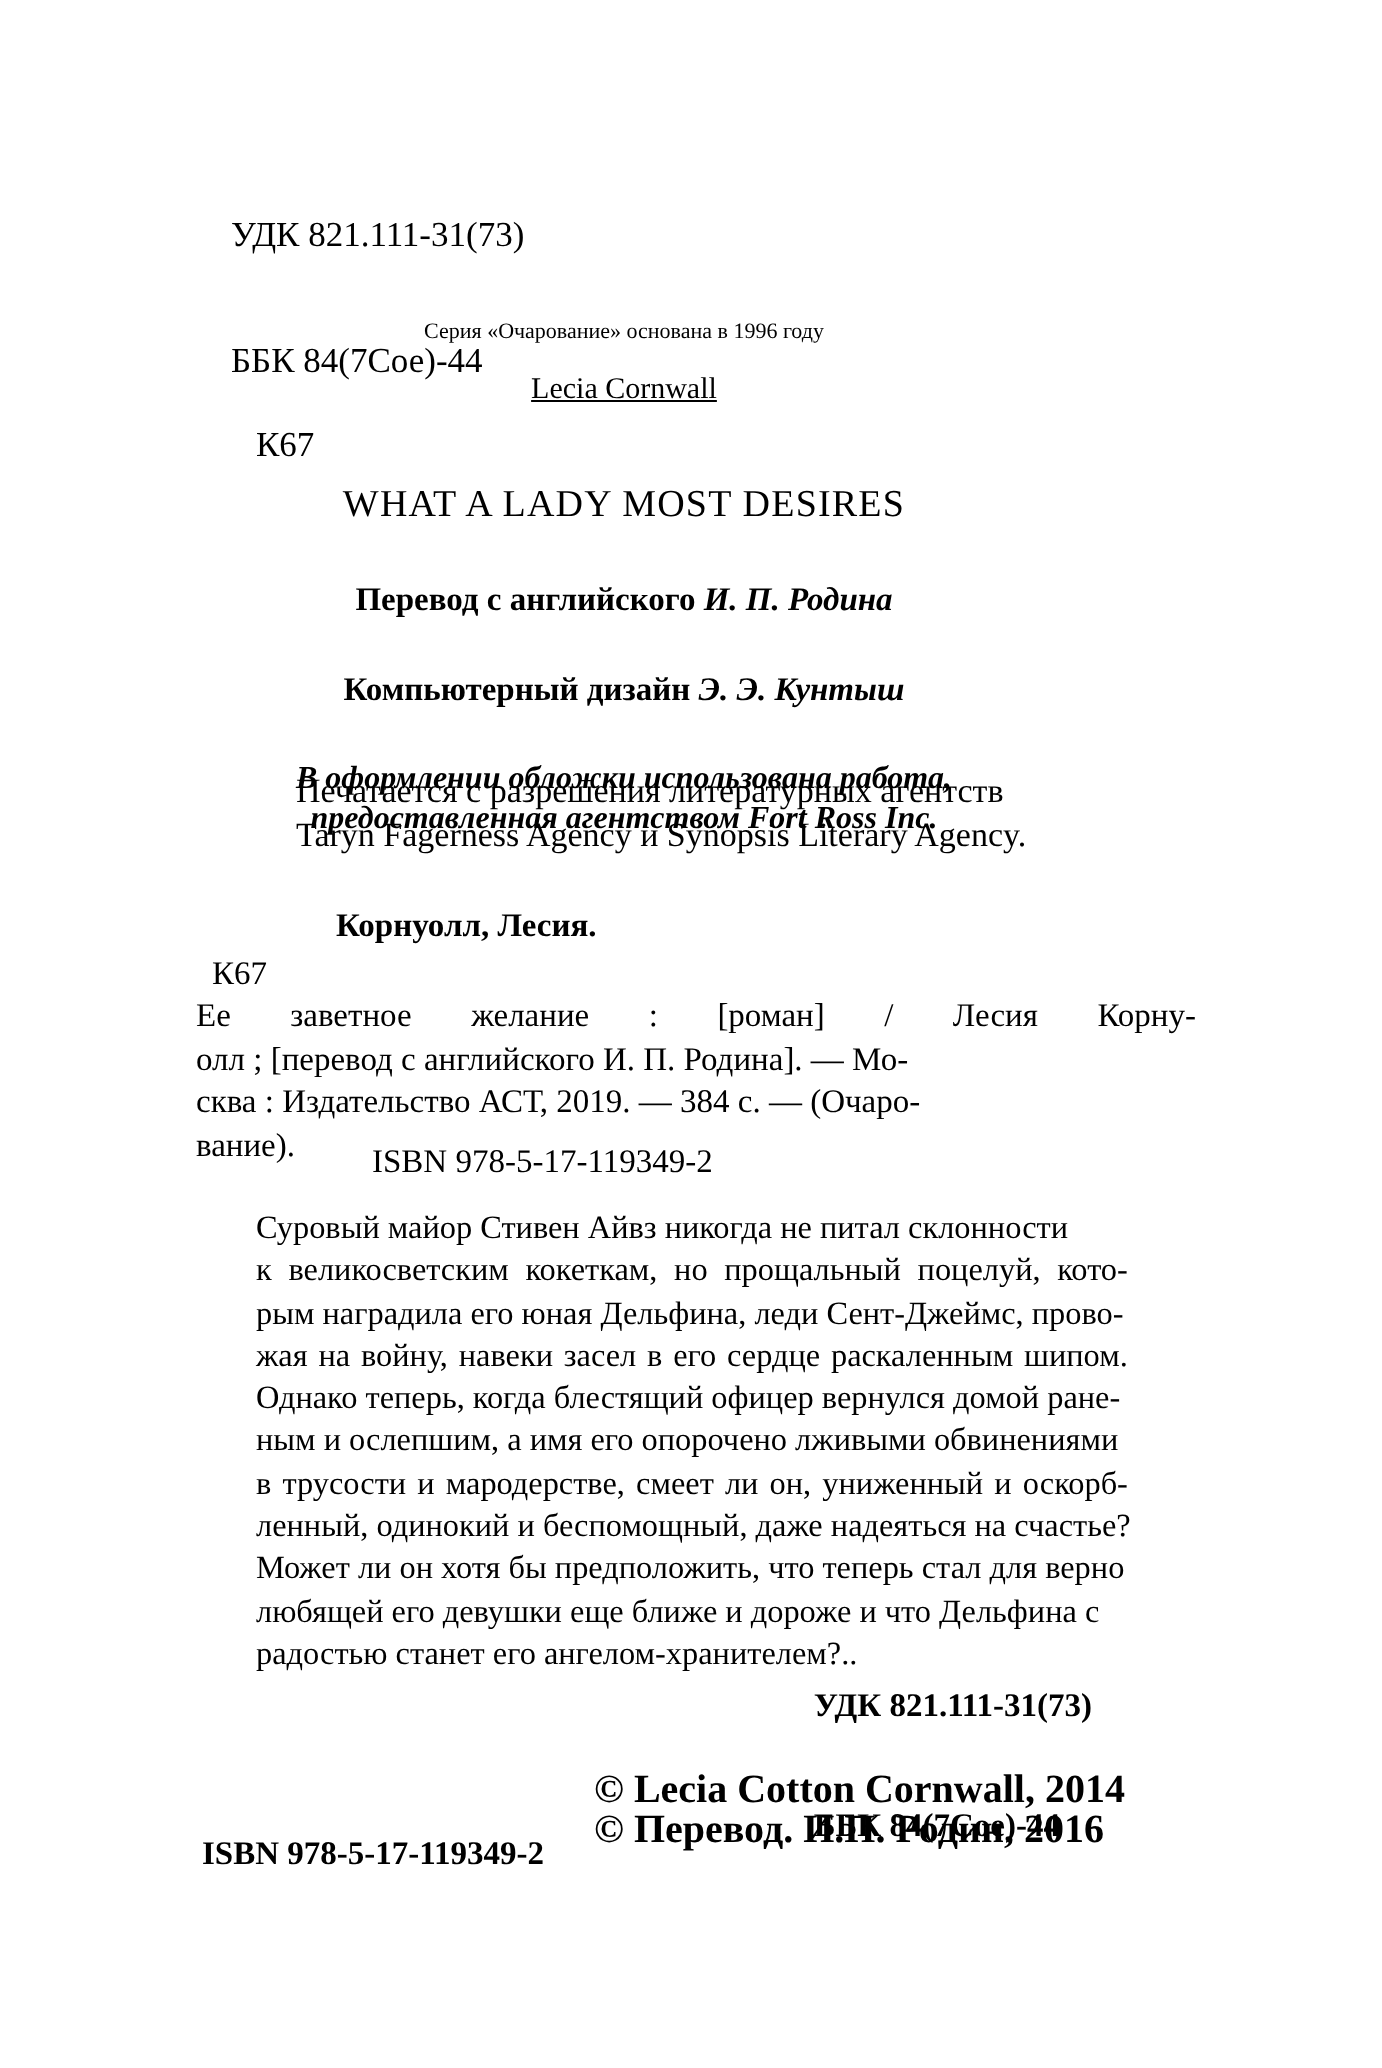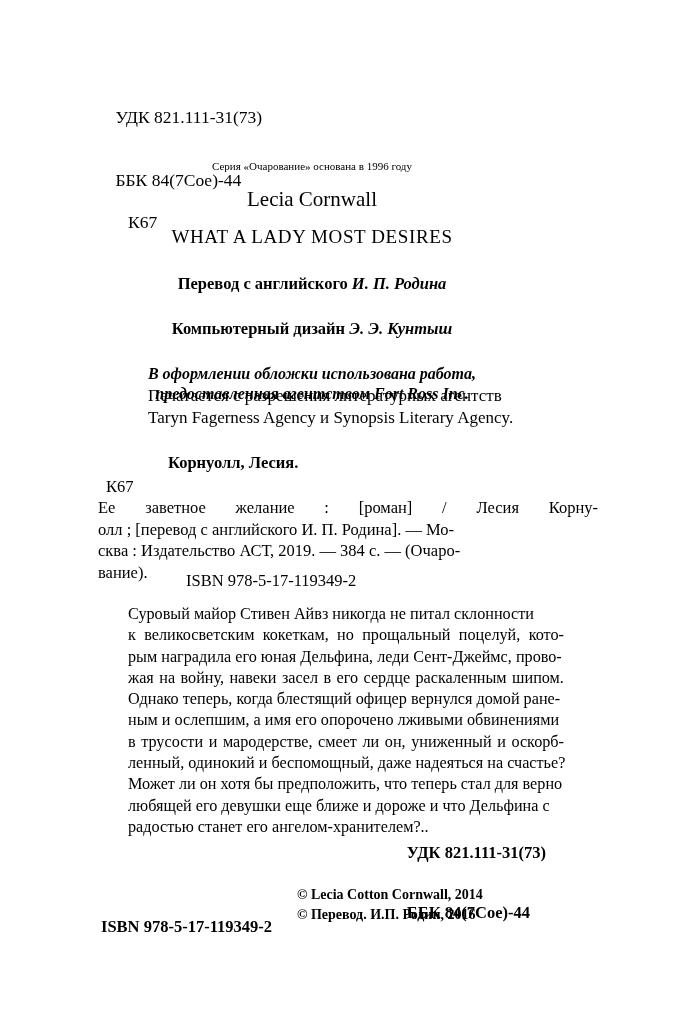--- a/index.html
+++ b/index.html
@@ -41,22 +41,23 @@
     left: 0;
     right: 0;
     top: 160px;
     text-align: center;
   }
   .series-line {
     font-size: 11px;
     margin-bottom: 15px;
   }
   .author-en {
-    font-size: 21px;
-    margin-bottom: 14px;
+    font-size: 15px;
+    margin-bottom: 38px;
+    text-decoration: underline;
   }
   .title-en {
     font-size: 19px;
     letter-spacing: 0.6px;
     margin-bottom: 26px;
   }
   .credit {
     font-size: 16.5px;
     font-weight: bold;
     margin-bottom: 25px;
@@ -156,21 +157,21 @@
     font-weight: bold;
     text-align: left;
     white-space: pre;
   }
 
   
   .copyright {
     position: absolute;
     left: 297px;
     top: 885px;
-    font-size: 14px;
+    font-size: 20px;
     line-height: 20px;
     font-weight: bold;
     white-space: nowrap;
   }
   .isbn-bottom {
     position: absolute;
     left: 101px;
     top: 917px;
     font-size: 16.5px;
     font-weight: bold;

